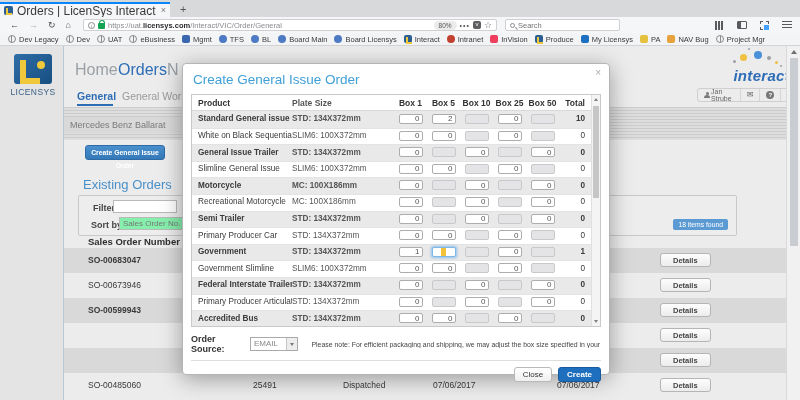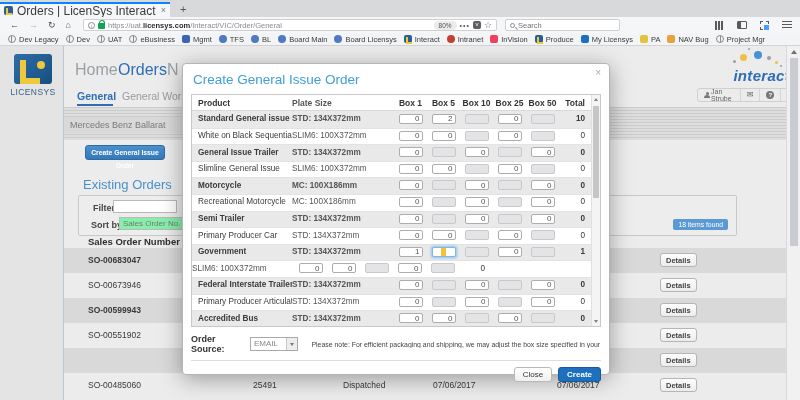--- a/index.html
+++ b/index.html
@@ -98,21 +98,21 @@
   .sort-select { position:absolute; left:40px; top:21px; width:64px; height:13px; border:1px solid #b9b9b9; background:#86efac; font-size:8px; color:#777; line-height:11px; padding-left:3px; white-space:nowrap; overflow:hidden; }
   .items-badge { position:absolute; right:8px; top:23px; height:11px; background:var(--badge-blue); border-radius:2px; color:#fff; font-size:6.8px; line-height:11px; padding:0 5px; }
 
   .col-header { position:absolute; left:88px; top:190px; font-size:9.5px; font-weight:bold; color:#2e2e2e; }
   .orders { position:absolute; left:64px; top:202px; width:722px; }
   .orow { position:relative; height:25px; font-size:8.5px; color:#3a3a3a; }
   .orow:nth-child(odd) { background:#d9d9d9; }
   .orow:nth-child(odd) .so { font-weight:bold; }
   .orow span { position:absolute; top:0; line-height:25px; }
   .so { left:24px; } .po { left:189px; } .st { left:279px; } .d1 { left:369px; } .d2 { left:493px; }
-  .details-btn { position:absolute; left:596px; top:5px; height:14px; padding:0 5px; background:linear-gradient(180deg,#fdfdfd,#ececec); border:1px solid #b5b5b5; border-radius:3px; font-size:7.5px; font-weight:bold; color:#444; font-family:inherit; }
+  .details-btn { position:absolute; left:596px; top:5px; height:14px; padding:0 12px; background:linear-gradient(180deg,#fdfdfd,#ececec); border:1px solid #b5b5b5; border-radius:3px; font-size:7.5px; font-weight:bold; color:#444; font-family:inherit; }
 
   .page-scrollbar { position:absolute; right:0; top:0; width:14px; height:354px; background:#f1f1f1; border-left:1px solid #d9d9d9; }
   .ps-up { position:absolute; top:4px; left:3.5px; width:0; height:0; border-left:3.5px solid transparent; border-right:3.5px solid transparent; border-bottom:4px solid #707070; }
   .ps-thumb { position:absolute; top:12px; left:2.5px; width:8px; height:188px; background:#c9cdd1; }
 
   
   .modal { position:absolute; left:182px; top:17px; width:428px; height:312px; background:#fff; border:1px solid #b5b5b5; border-radius:4px; box-shadow:0 4px 22px rgba(0,0,0,.35); padding:6px 8px; z-index:10; }
   .m-title { font-size:13.5px; color:var(--modal-title); margin:2px 0 7px 2px; }
   .m-close { position:absolute; top:4px; right:8px; font-size:10px; color:#aaa; line-height:10px; }
   .m-table { position:relative; height:233px; border:1px solid #c9c9c9; background:#fff; overflow:hidden; }
@@ -333,21 +333,20 @@
       </div>
         <div class="orow">
         <span class="so">SO-00599943</span>
         <span class="po"></span>
         <span class="st"></span>
         <span class="d1"></span>
         <span class="d2"></span>
         <button class="details-btn">Details</button>
       </div>
         <div class="orow">
-        <span class="so">SO-00551902</span>
         <span class="po"></span>
         <span class="st"></span>
         <span class="d1"></span>
         <span class="d2"></span>
         <button class="details-btn">Details</button>
       </div>
         <div class="orow">
         <span class="po"></span>
         <span class="st"></span>
         <span class="d1"></span>
@@ -470,20 +469,21 @@
             <span class="cp">Government</span>
             <span class="cl">STD: 134X372mm</span>
             <span class="cb"><input class="qty" value="1" style=""></span>
             <span class="cb"><input class="qty focus" style=""></span>
             <span class="cb"><input class="qty dis" disabled="" style=""></span>
             <span class="cb"><input class="qty" value="0" style=""></span>
             <span class="cb"><input class="qty dis" disabled="" style=""></span>
             <span class="ct">1</span>
           </div>
             <div class="mrow">
+            <span class="cp">Government Slimline</span>
             <span class="cl">SLIM6: 100X372mm</span>
             <span class="cb"><input class="qty" value="0" style=""></span>
             <span class="cb"><input class="qty" value="0" style=""></span>
             <span class="cb"><input class="qty dis" disabled="" style=""></span>
             <span class="cb"><input class="qty" value="0" style=""></span>
             <span class="cb"><input class="qty dis" disabled="" style=""></span>
             <span class="ct">0</span>
           </div>
             <div class="mrow">
             <span class="cp">Federal Interstate Trailer</span>

